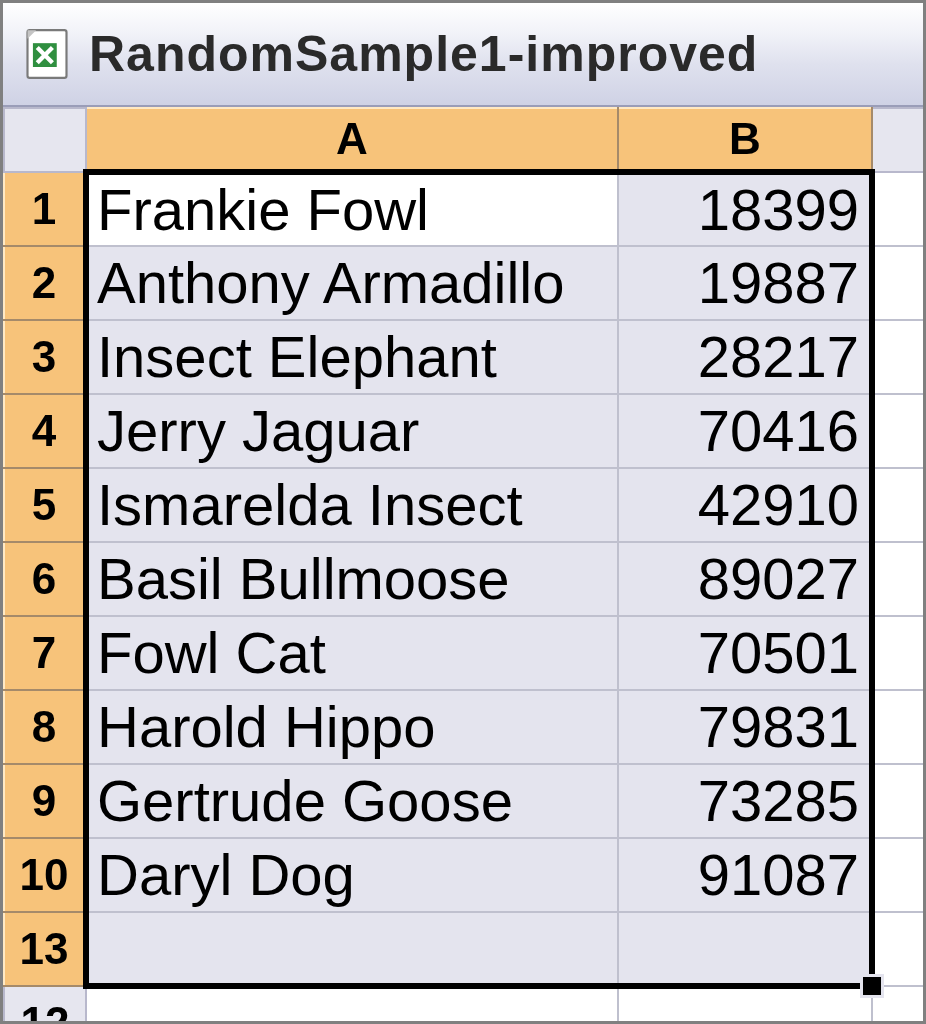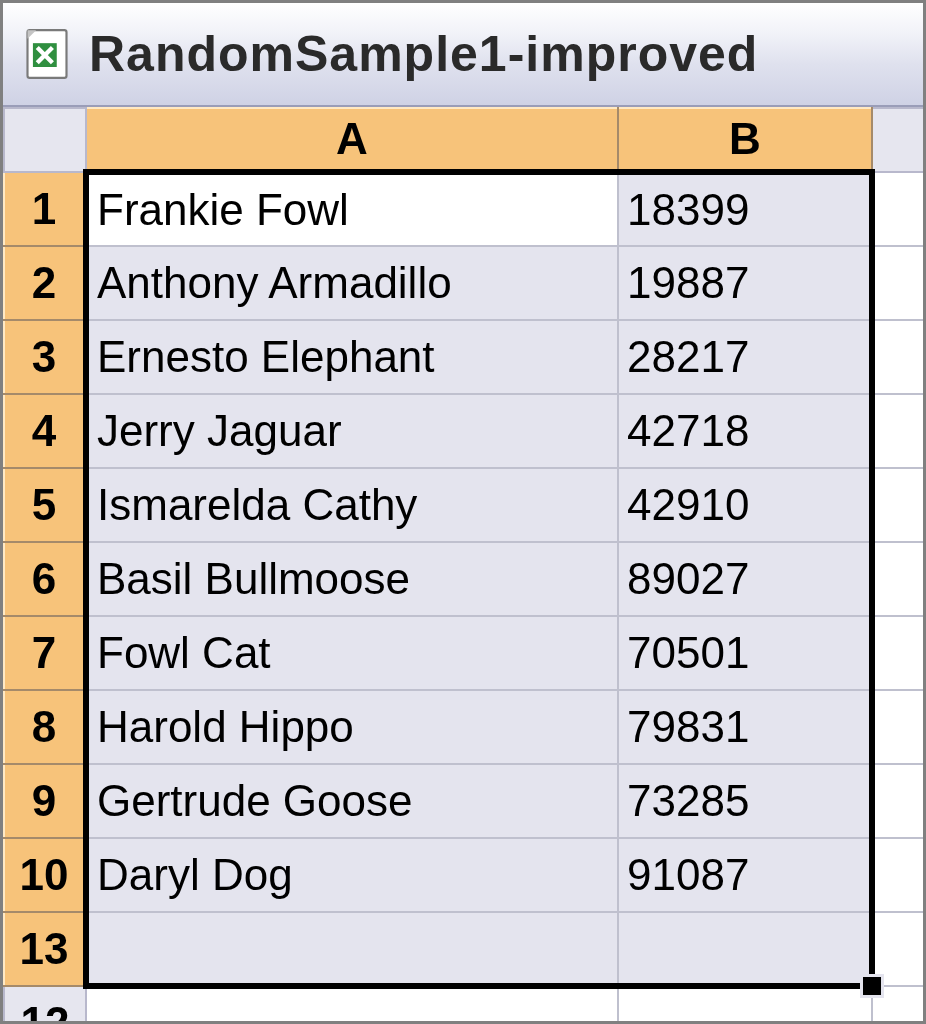--- a/index.html
+++ b/index.html
@@ -107,28 +107,28 @@
   }
   .rowhdr.after-sel {
     background: #e6e6ef;
     border: 2px solid #b8b8cc;
   }
 
   
   td.cell {
     height: 74px;
     background: #e4e4ee;
-    font-size: 44px;
+    font-size: 58px;
     color: #000;
     padding: 0 10px 0 8px;
     border-right: 2px solid #bfc0ce;
     border-bottom: 2px solid #bfc0ce;
   }
   td.cell.colA { text-align: left; }
-  td.cell.colB { text-align: left; }
+  td.cell.colB { text-align: right; }
   td.cell.colC { background: #ffffff; }
 
   
   .sel-top    { border-top: 6px solid #000 !important; }
   .sel-left   { border-left: 6px solid #000 !important; }
   .sel-right  { border-right: 6px solid #000 !important; }
   .sel-bottom { border-bottom: 6px solid #000 !important; }
 
   
   td.active-cell { background: #ffffff; }
@@ -184,33 +184,33 @@
         <td class="cell colC"></td>
       </tr>
       <tr>
         <th class="rowhdr">2</th>
         <td class="cell colA sel-left">Anthony Armadillo</td>
         <td class="cell colB sel-right">19887</td>
         <td class="cell colC"></td>
       </tr>
       <tr>
         <th class="rowhdr">3</th>
-        <td class="cell colA sel-left">Ernesto Elephant</td>
+        <td class="cell colA sel-left">Insect Elephant</td>
         <td class="cell colB sel-right">28217</td>
         <td class="cell colC"></td>
       </tr>
       <tr>
         <th class="rowhdr">4</th>
         <td class="cell colA sel-left">Jerry Jaguar</td>
-        <td class="cell colB sel-right">42718</td>
+        <td class="cell colB sel-right">70416</td>
         <td class="cell colC"></td>
       </tr>
       <tr>
         <th class="rowhdr">5</th>
-        <td class="cell colA sel-left">Ismarelda Cathy</td>
+        <td class="cell colA sel-left">Ismarelda Insect</td>
         <td class="cell colB sel-right">42910</td>
         <td class="cell colC"></td>
       </tr>
       <tr>
         <th class="rowhdr">6</th>
         <td class="cell colA sel-left">Basil Bullmoose</td>
         <td class="cell colB sel-right">89027</td>
         <td class="cell colC"></td>
       </tr>
       <tr>

